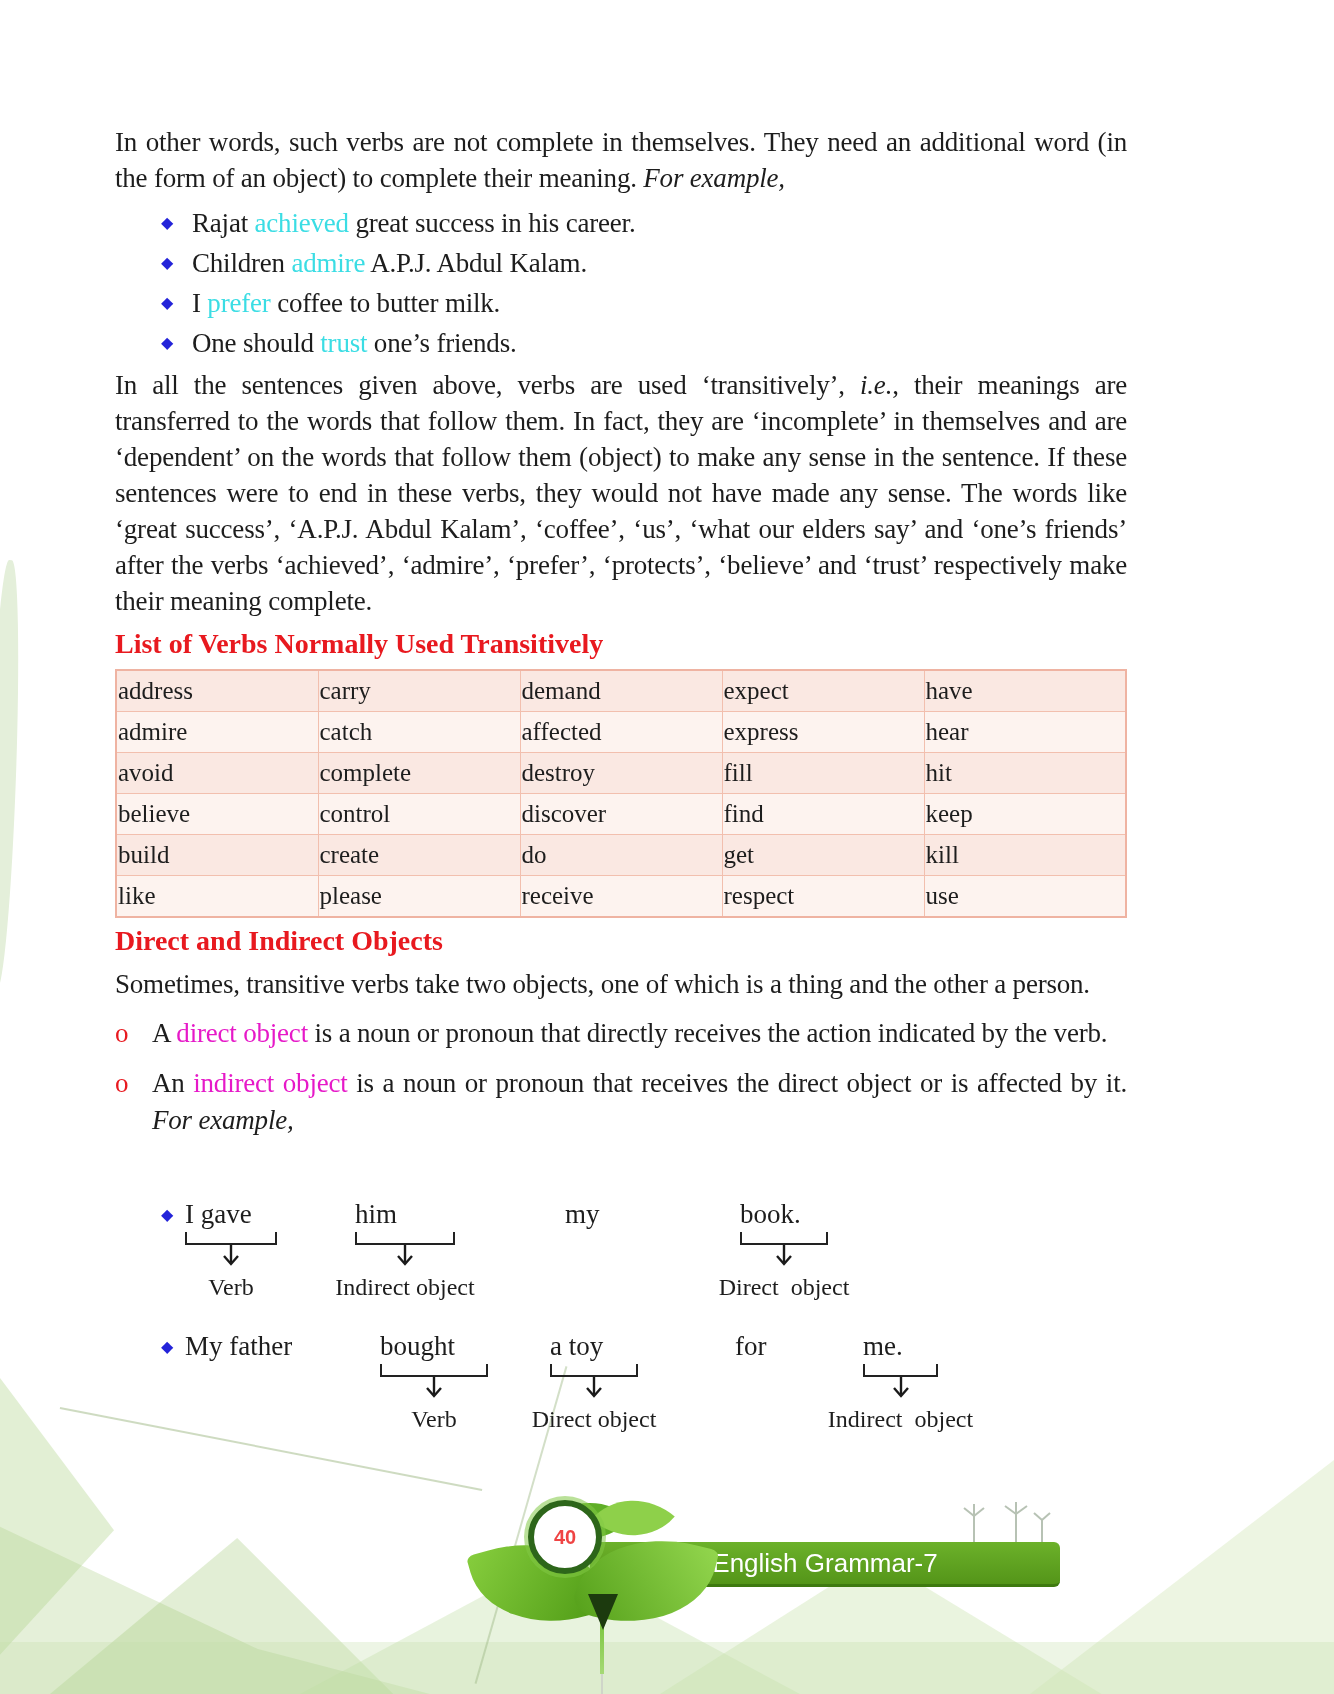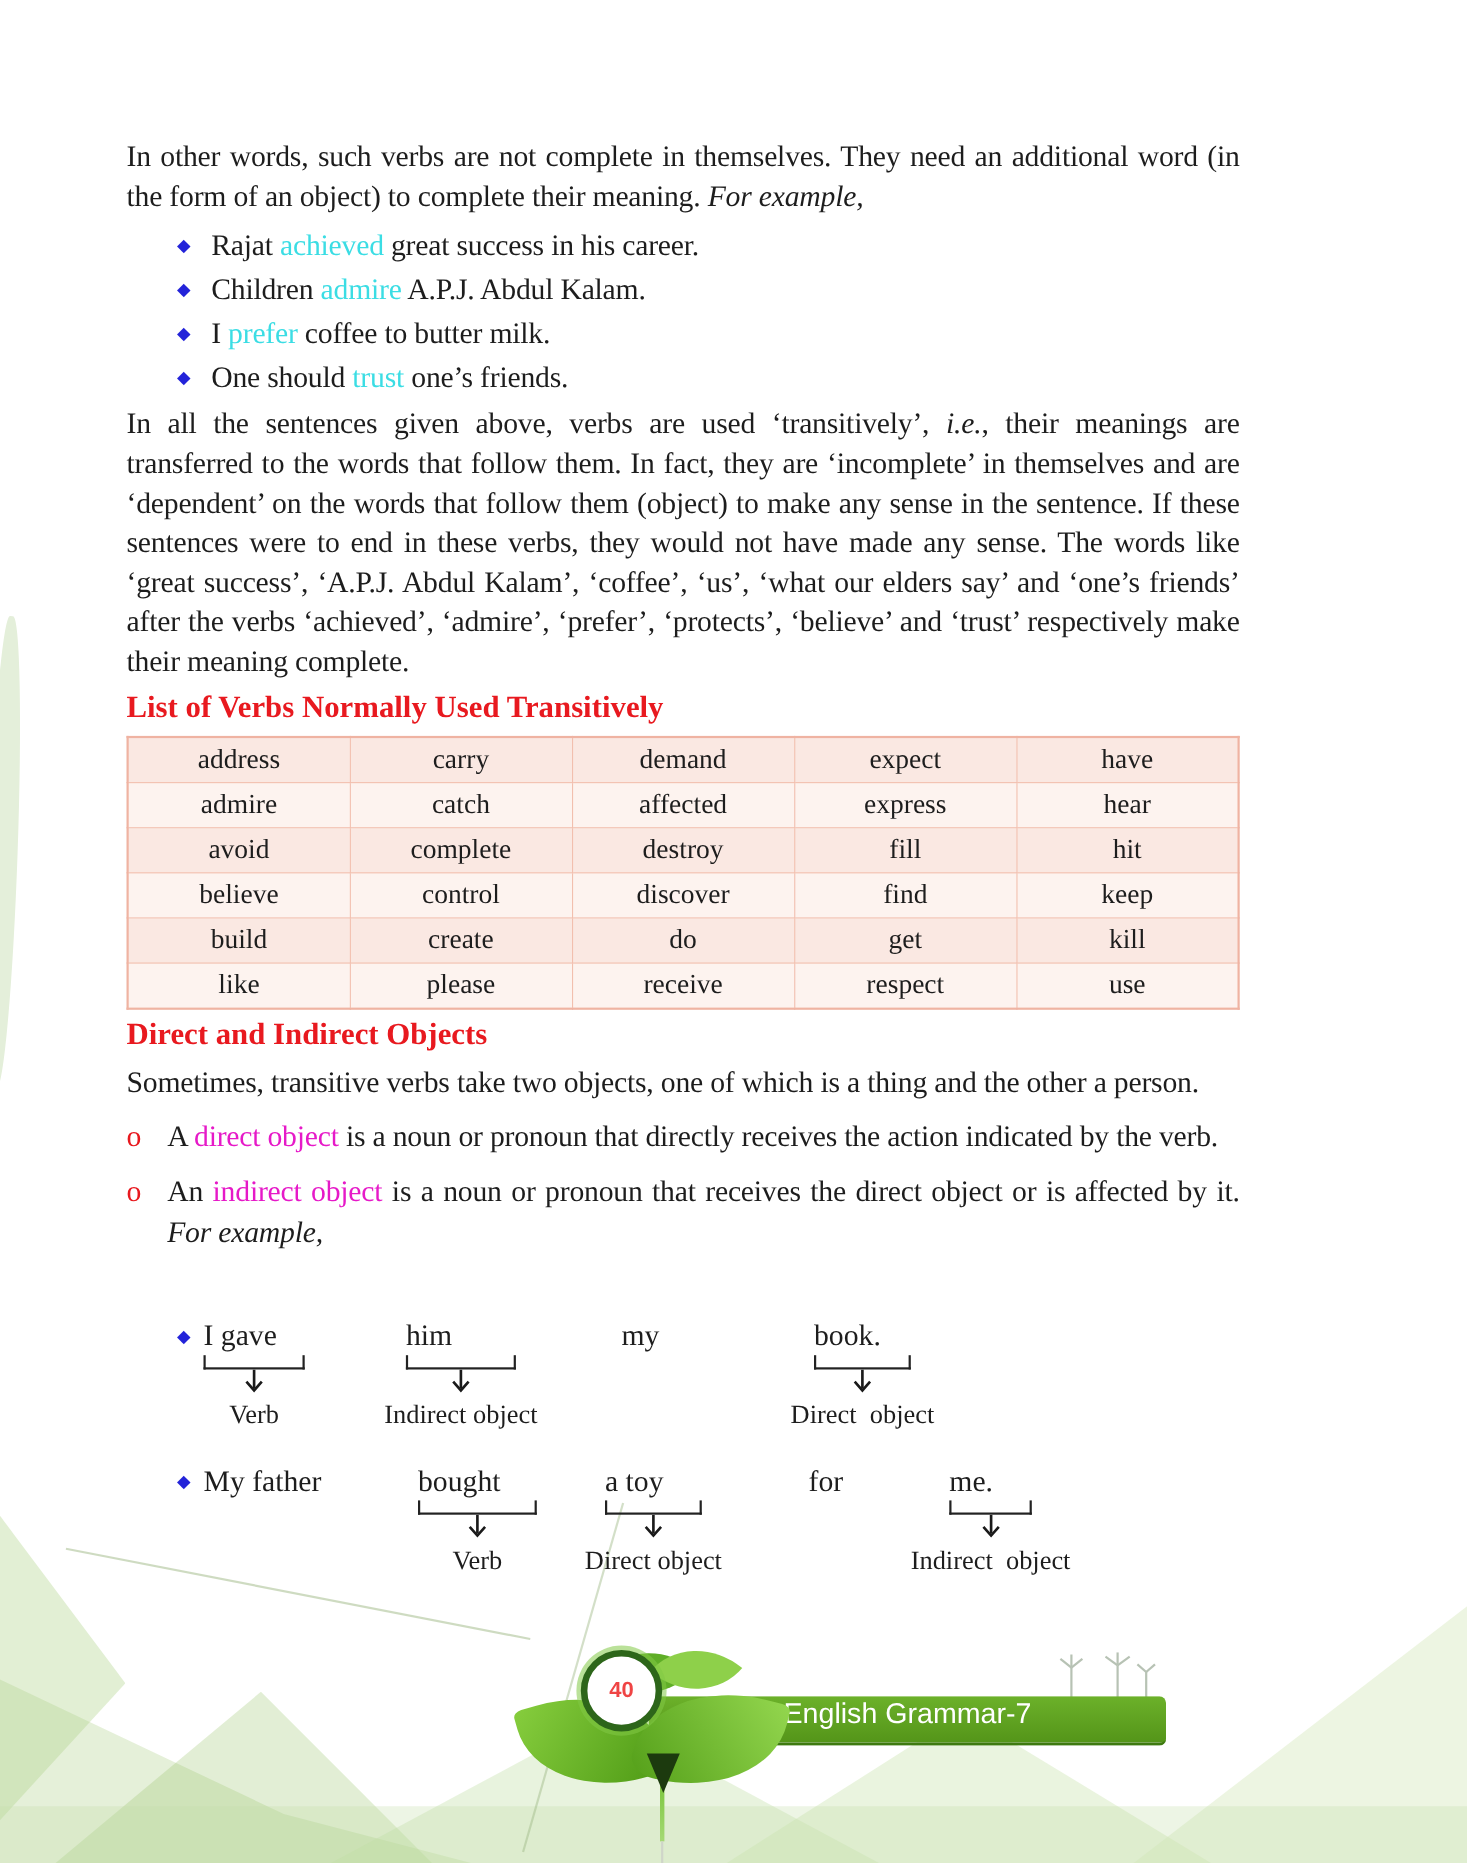--- a/index.html
+++ b/index.html
@@ -26,21 +26,21 @@
 
   .bullet-list{margin:7px 0 4px 0}
   .bullet-item{position:relative;padding-left:77px;font-size:27px;line-height:40px;letter-spacing:-0.2px}
   .diamond{position:absolute;left:46px;top:0;font-size:16px;line-height:40px;color:var(--bullet-blue,#2323d9);font-family:"DejaVu Sans",sans-serif}
   .cyan{color:var(--verb-cyan,#3bdde4)}
 
   .red-heading{margin:8px 0 8px 0;font-size:28px;line-height:34px;font-weight:bold;color:var(--heading-red,#e8191f)}
   .h-objects{margin-top:6px}
 
   table.verbs{border-collapse:collapse;width:100%;margin-top:2px;border:2px solid #efb3a2}
-  table.verbs td{width:20%;height:38px;text-align:center;vertical-align:middle;
+  table.verbs td{width:20%;height:38px;vertical-align:middle;
       border:1.5px solid var(--table-border,#f2bfae);font-size:25px;color:#1d1d1d}
   table.verbs tr:nth-child(odd) td{background:var(--table-row-odd,#fae8e2)}
   table.verbs tr:nth-child(even) td{background:var(--table-row-even,#fdf3ef)}
 
   .o-item{position:relative;padding-left:37px;margin-top:13px;font-size:27px;line-height:37px;text-align:justify;letter-spacing:-0.2px}
   .o-marker{position:absolute;left:0;top:0;color:var(--heading-red,#e8191f);font-size:27px;line-height:37px}
   .term{color:var(--object-magenta,#e619c8)}
 
   
   .diagram{position:relative;height:110px}
@@ -50,21 +50,21 @@
   .dg-unit{position:absolute;top:0;text-align:left}
   .dg-word{font-size:27px;line-height:34px;white-space:pre}
   .dg-bracket{height:11px;border:2.5px solid #222;border-top:none;margin-top:1px}
   .dg-arrow{display:block;margin:0 auto}
   .dg-label{position:absolute;left:50%;transform:translateX(-50%);top:76px;font-size:24px;line-height:28px;white-space:pre}
 
   
   .footer{position:absolute;left:462px;top:1496px;width:680px;height:198px;z-index:2}
   .ribbon{position:absolute;left:128px;top:46px;width:470px;height:42px;z-index:3;
       background:linear-gradient(180deg,#6cb12a,#549519);border-radius:6px;border-bottom:3px solid #3e7a10;
-      display:flex;align-items:flex-start;justify-content:center;
+      display:flex;align-items:center;justify-content:center;
       font-family:"Liberation Sans",sans-serif;font-size:26px;color:#ffffff}
   .leaf{position:absolute;z-index:4}
   .leaf-top-l{left:92px;top:-4px;width:66px;height:58px;background:#5fae27;border-radius:0 100% 0 100%;transform:rotate(-42deg);z-index:2}
   .leaf-top-r{left:140px;top:-6px;width:62px;height:56px;background:#8ed04a;border-radius:100% 0 100% 0;transform:rotate(40deg);z-index:2}
   .leaf-left{left:14px;top:42px;width:124px;height:90px;background:linear-gradient(135deg,#86cd3d,#4e9a15);border-radius:8% 100% 22% 100%;transform:rotate(-16deg)}
   .leaf-right{left:118px;top:38px;width:130px;height:94px;background:linear-gradient(225deg,#93d64e,#55a01a);border-radius:100% 8% 100% 22%;transform:rotate(14deg)}
   .sprout{position:absolute;left:126px;top:98px;width:0;height:0;z-index:5;
       border-left:15px solid transparent;border-right:15px solid transparent;border-top:36px solid #1c3a0e}
   .stem{position:absolute;left:138px;top:126px;width:4px;height:52px;background:linear-gradient(180deg,#7cc63f,#a5d975);z-index:3}
   .stem-thin{position:absolute;left:139px;top:178px;width:2px;height:20px;background:#cfd5c9;z-index:3}
@@ -180,21 +180,21 @@
     <span class="dg-diamond">◆</span>
     <div class="dg-unit" style="left:70px;width:92px">
       <div class="dg-word">I gave</div>
       <div class="dg-bracket"></div>
       <svg class="dg-arrow" width="20" height="27">
           <line x1="10" y1="0" x2="10" y2="17" stroke="#1a1a1a" stroke-width="2.4"></line>
           <polyline points="3,11 10,19 17,11" fill="none" stroke="#1a1a1a" stroke-width="2.4"></polyline>
         </svg>
       <div class="dg-label">Verb</div>
     </div>
-    <div class="dg-unit" style="left:254px;width:100px">
+    <div class="dg-unit" style="left:240px;width:100px">
       <div class="dg-word">him</div>
       <div class="dg-bracket"></div>
       <svg class="dg-arrow" width="20" height="27">
           <line x1="10" y1="0" x2="10" y2="17" stroke="#1a1a1a" stroke-width="2.4"></line>
           <polyline points="3,11 10,19 17,11" fill="none" stroke="#1a1a1a" stroke-width="2.4"></polyline>
         </svg>
       <div class="dg-label">Indirect object</div>
     </div>
     <div class="dg-unit" style="left:450px;width:65px">
       <div class="dg-word">my</div>

